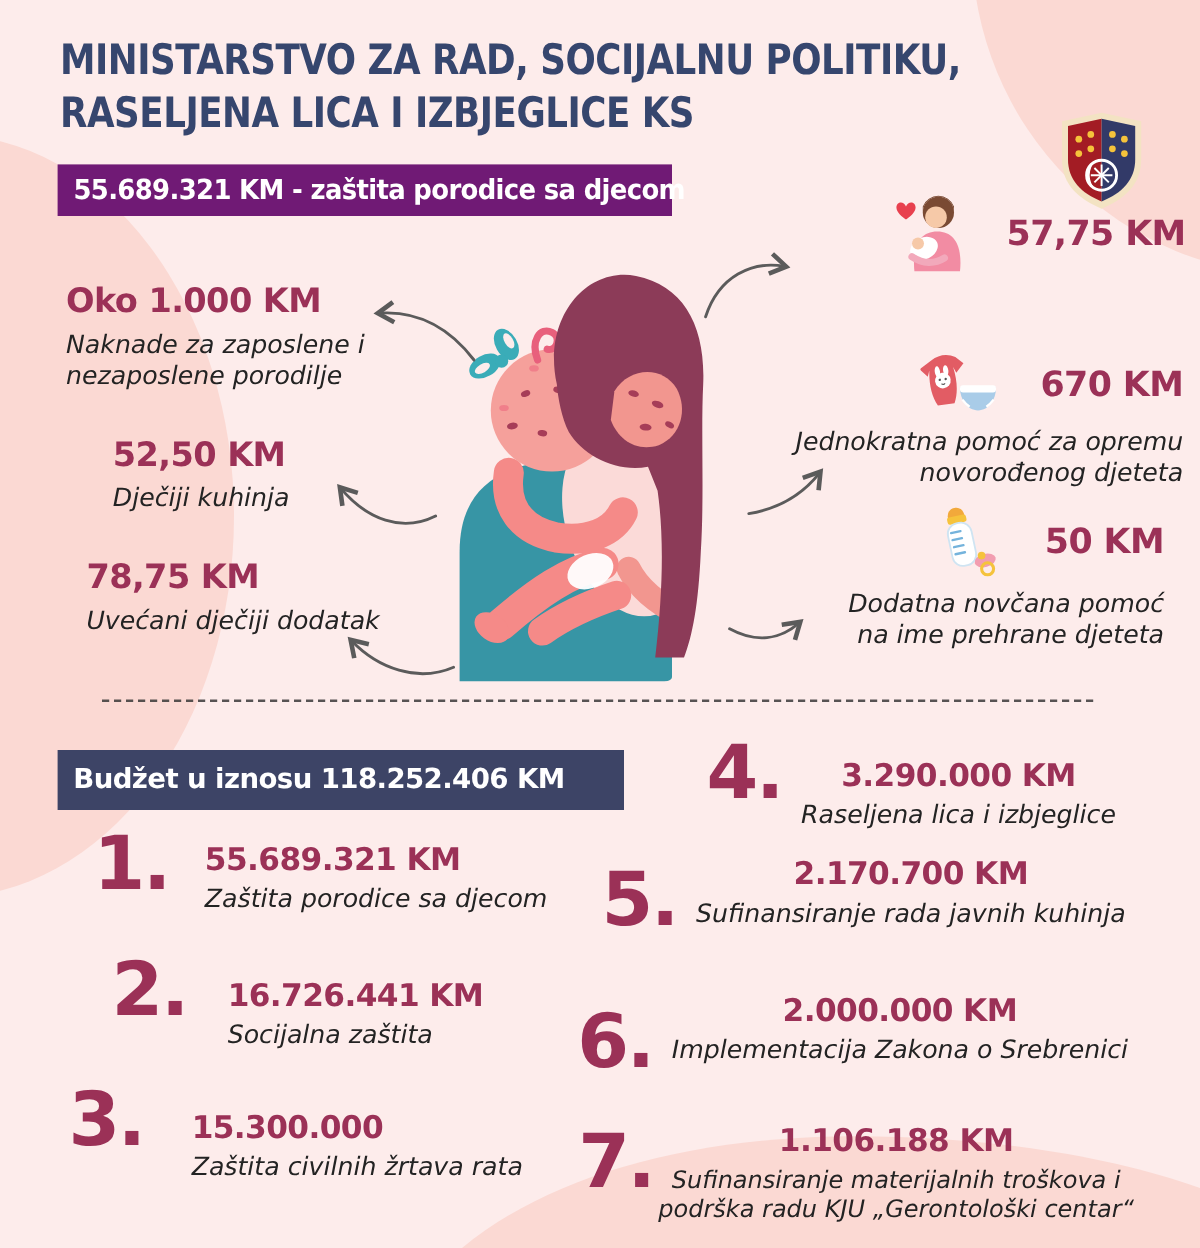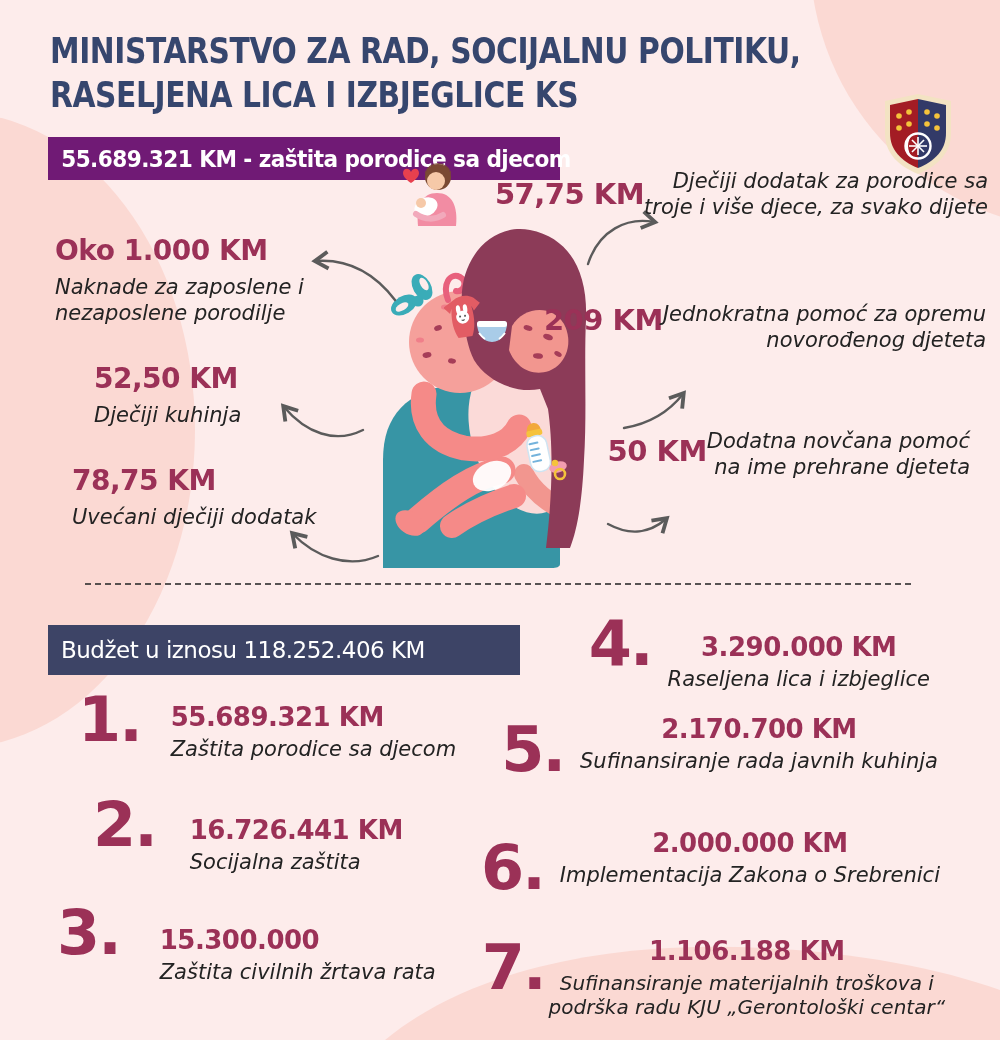--- a/index.html
+++ b/index.html
@@ -17,32 +17,32 @@
   .banner1 span{color:#fff;font-size:23px;font-weight:800;letter-spacing:-.6px;padding-left:14px;
                 white-space:nowrap;transform:scaleX(.94);transform-origin:left center}
   .crest{position:absolute;left:882px;top:92px}
 
   
   .amount{font-weight:800;color:#9b3157}
   .desc{font-style:italic;color:#232323}
   .lb{position:absolute}
   .lb .amount{font-size:28px;letter-spacing:-.5px}
   .lb .desc{font-size:21px;line-height:1.24;white-space:pre-line;margin-top:7px}
-  .rb{position:absolute;display:flex;align-items:flex-start}
+  .rb{position:absolute;display:flex;flex-direction:column;align-items:flex-end}
   .rb-top{display:flex;align-items:center;gap:36px}
   .rb .amount{font-size:29px;letter-spacing:-.5px}
   .rb .desc{font-size:21px;line-height:1.24;white-space:pre-line;text-align:right;margin-top:8px}
 
   .divider{position:absolute;left:85px;top:583px;width:826px;height:0;
            border-top:2px dashed rgba(45,45,45,.8)}
 
   
   .banner2{position:absolute;left:48px;top:625px;width:472px;height:50px;background:#3d4466;
            display:flex;align-items:center}
-  .banner2 span{color:#fff;font-size:23px;font-weight:400;letter-spacing:-.5px;padding-left:13px;
+  .banner2 span{color:#fff;font-size:23px;font-weight:700;letter-spacing:-.5px;padding-left:13px;
                 white-space:nowrap}
   .bi{position:absolute;display:flex;align-items:flex-start}
   .bi-num{font-size:62px;font-weight:800;color:#9b3157;line-height:.85;letter-spacing:-2px}
   .bi-amount{font-size:26px;font-weight:800;color:#9b3157;letter-spacing:-.5px}
   .bi-label{font-size:21px;font-style:italic;color:#232323;margin-top:5px;white-space:pre-line;line-height:1.22}
   .bi.right .bi-content{text-align:center}
   .bi7 .bi-label{font-size:20px}
 </style>
 </head>
 <body>
@@ -164,43 +164,41 @@
         <circle cx="37" cy="17" r="13" fill="#7a4a33"></circle>
         <circle cx="35" cy="21" r="9" fill="#f6c9a8"></circle>
         <path d="M24 17 A13 13 0 0 1 50 17 L50 12 A14 14 0 0 0 24 12 Z" fill="#7a4a33"></path>
         <path d="M17 66 C15 46 21 33 36 33 C51 33 57 46 55 66 Z" fill="#f28ca3"></path>
         <ellipse cx="25" cy="47" rx="12" ry="9" transform="rotate(-25 25 47)" fill="#ffffff"></ellipse>
         <circle cx="20" cy="43" r="5" fill="#f6c9a8"></circle>
         <path d="M15 54 C24 60 34 60 42 55" stroke="#f2a9bb" stroke-width="6" fill="none" stroke-linecap="round"></path>
       </svg>
       <span class="amount">57,75 KM</span>
     </div>
-    <div class="desc">Dječiji dodatak za porodice sa
-troje i više djece, za svako dijete</div>
   </div>
 
   <div class="rb" style="top:293px;right:14px">
     <div class="rb-top">
       <svg width="64" height="54" viewBox="0 0 64 54">
         <g transform="rotate(-8 20 26)">
           <path d="M12 6 C18 2 26 2 32 6 L38 12 L31 19 L29 14 C31 26 30 36 26 44 L12 44 C8 36 7 26 9 14 L7 19 L1 12 Z" fill="#e25c64"></path>
           <circle cx="19" cy="24" r="6.5" fill="#ffffff"></circle>
           <ellipse cx="15.5" cy="16" rx="2.2" ry="4.5" fill="#ffffff"></ellipse>
           <ellipse cx="22.5" cy="16" rx="2.2" ry="4.5" fill="#ffffff"></ellipse>
           <circle cx="16.5" cy="23" r="1" fill="#555"></circle>
             <circle cx="21.5" cy="23" r="1" fill="#555"></circle>
           <path d="M17.5 26.5 Q19 28 20.5 26.5" stroke="#555" stroke-width="1" fill="none"></path>
         </g>
         <g transform="translate(32,28)">
           <path d="M1 2 H31 C31 12 25 21 16 21 C7 21 1 12 1 2 Z" fill="#a9cce8"></path>
           <rect x="1" y="0" width="30" height="6" rx="2.5" fill="#ffffff"></rect>
           <path d="M3 12 Q6 16 9 18 M29 12 Q26 16 23 18" stroke="#ffffff" stroke-width="2" fill="none"></path>
         </g>
       </svg>
-      <span class="amount">209 KM</span>
+      <span class="amount">670 KM</span>
     </div>
     <div class="desc">Jednokratna pomoć za opremu
 novorođenog djeteta</div>
   </div>
 
   <div class="rb" style="top:420px;right:30px">
     <div class="rb-top">
       <svg width="56" height="62" viewBox="0 0 56 62">
         <g transform="rotate(-12 25 30)">
           <path d="M22 2 C27 2 29 6 29 10 H15 C15 6 17 2 22 2 Z" fill="#f2a93b"></path>

